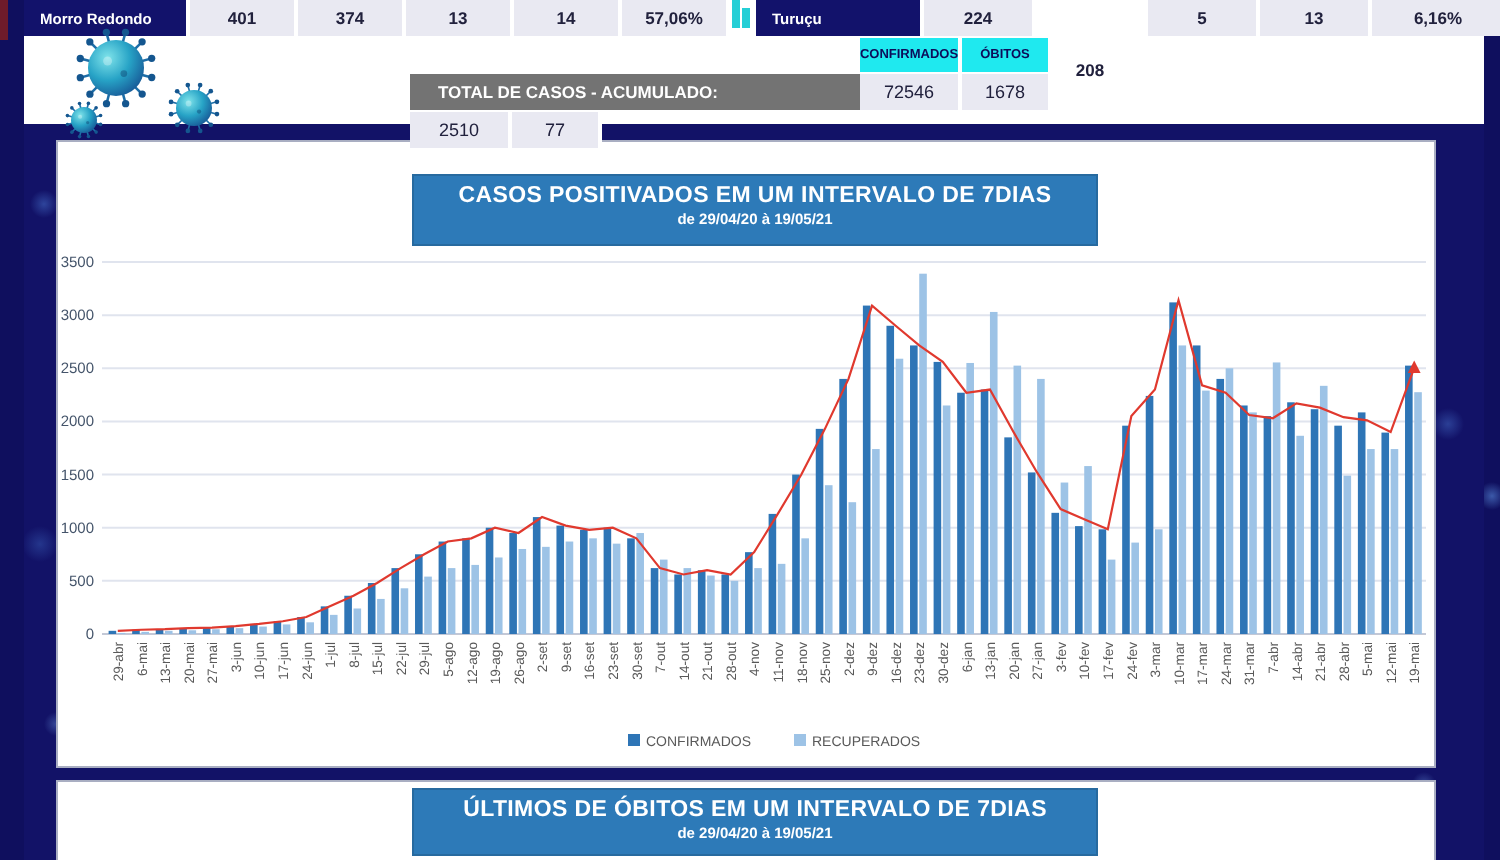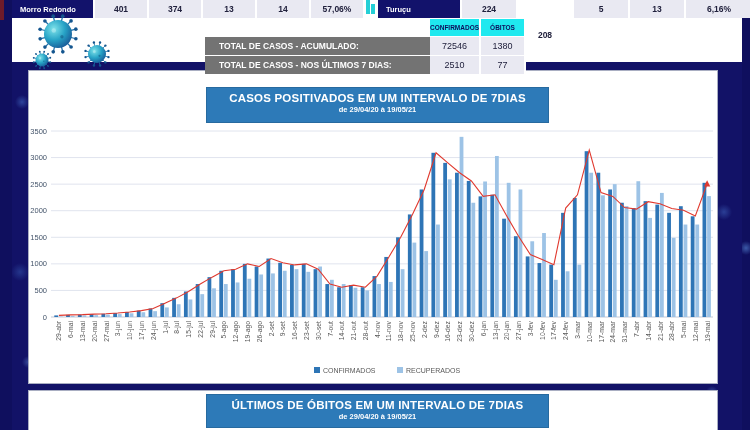--- a/index.html
+++ b/index.html
@@ -190,24 +190,23 @@
 
 <div class="totals">
   <div class="t-head">
     <div class="t-spacer"></div>
     <div class="t-ch">CONFIRMADOS</div>
     <div class="t-ch t-ch2">ÓBITOS</div>
   </div>
   <div class="t-row">
     <div class="t-label">TOTAL DE CASOS  - ACUMULADO:</div>
     <div class="t-val">72546</div>
-    <div class="t-val t-val2">1380</div>
+    <div class="t-val t-val2">1678</div>
   </div>
   <div class="t-row">
-    <div class="t-label">TOTAL DE CASOS  - NOS ÚLTIMOS 7 DIAS:</div>
     <div class="t-val">2510</div>
     <div class="t-val t-val2">77</div>
   </div>
 </div>
 
 <div class="card" id="card-cases">
   <div class="banner">
     <div class="bt">CASOS POSITIVADOS EM UM INTERVALO DE 7DIAS</div>
     <div class="bs">de 29/04/20 à 19/05/21</div>
   </div>

